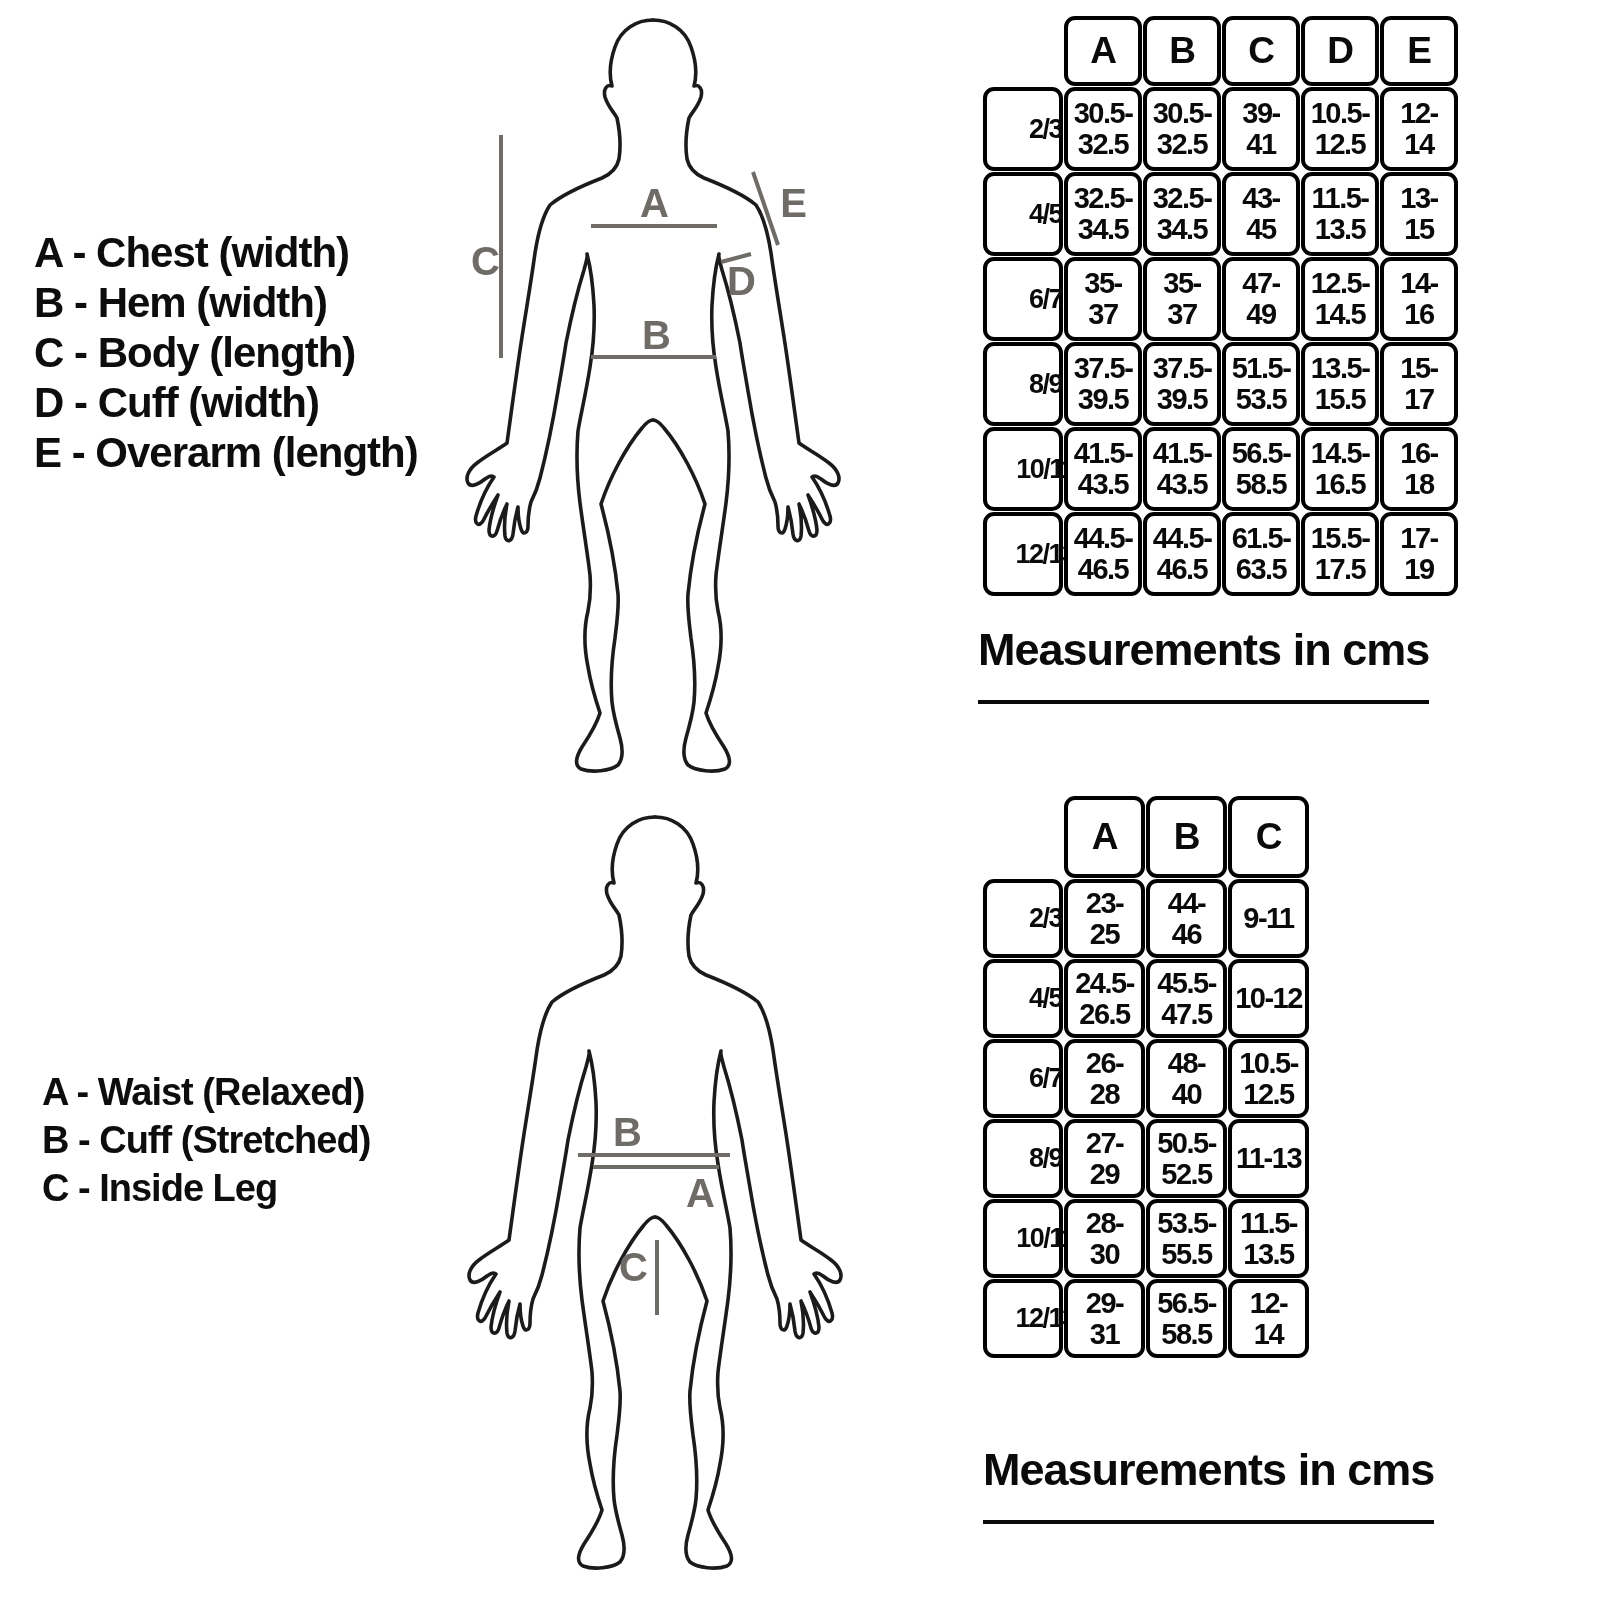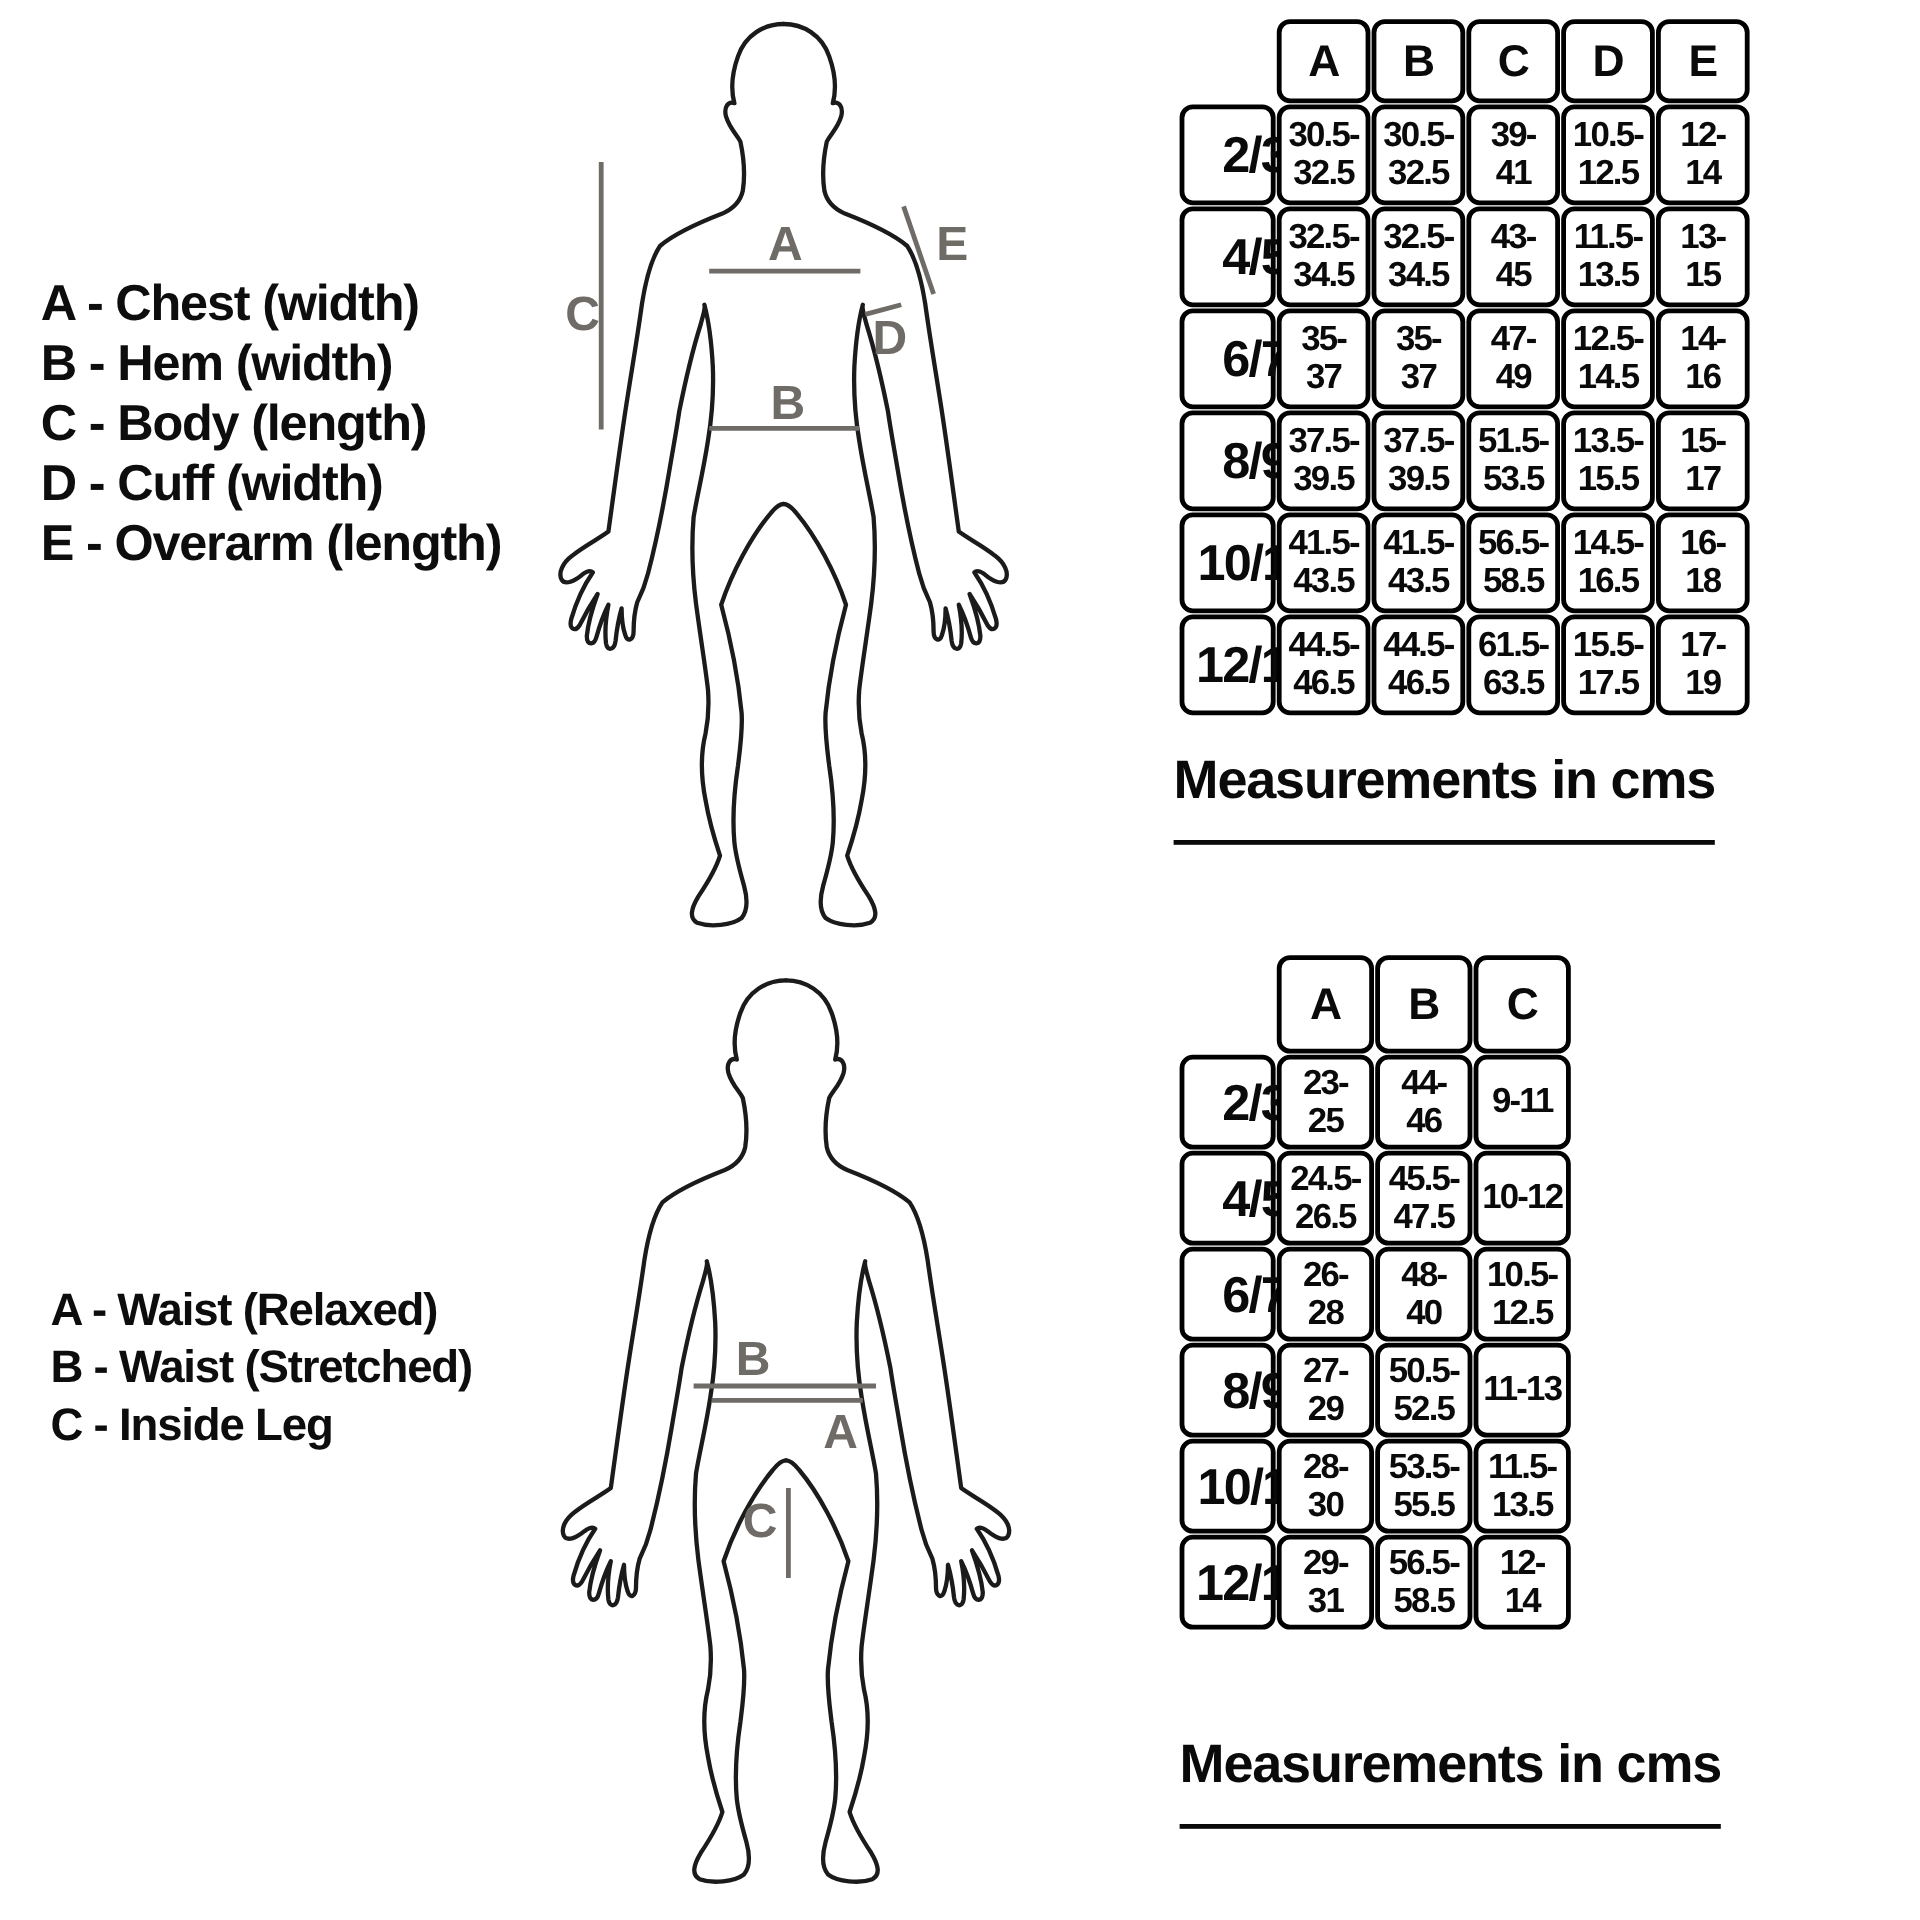--- a/index.html
+++ b/index.html
@@ -23,21 +23,21 @@
   .sizetable{position:absolute;display:grid;gap:1px;}
   .t1{left:983px;top:16px;grid-template-columns:80px repeat(5,78px);grid-template-rows:70px repeat(6,84px);}
   .t2{left:983px;top:796px;grid-template-columns:80px repeat(3,81px);grid-template-rows:82px repeat(6,79px);}
   .cell{
     background:#fff;border:4px solid #000;border-radius:11px;
     display:flex;align-items:center;justify-content:center;text-align:center;
     font-weight:bold;color:#0a0a0a;white-space:pre-line;
   }
   .cell.corner{visibility:hidden;}
   .cell.head{font-size:37px;letter-spacing:-1px;}
-  .cell.rowlabel{font-size:42px;letter-spacing:-1.5px;padding-left:45px;}
+  .cell.rowlabel{font-size:27px;letter-spacing:-1.5px;padding-left:45px;}
   .cell.val{font-size:29px;line-height:31px;letter-spacing:-1.5px;}
   
   .caption{
     position:absolute;font-weight:bold;font-size:45px;letter-spacing:-1px;color:#0a0a0a;
     border-bottom:4px solid #0a0a0a;padding-bottom:24px;white-space:nowrap;
   }
   .cap1{left:978px;top:624px;}
   .cap2{left:983px;top:1444px;}
 </style>
 </head>
@@ -48,21 +48,21 @@
   <div class="legend legend-top">
     <div>A - Chest (width)</div>
     <div>B - Hem (width)</div>
     <div>C - Body (length)</div>
     <div>D - Cuff (width)</div>
     <div>E - Overarm (length)</div>
   </div>
 
   <div class="legend legend-bottom">
     <div>A - Waist (Relaxed)</div>
-    <div>B - Waist (Stretched)</div>
+    <div>B - Cuff (Stretched)</div>
     <div>C - Inside Leg</div>
   </div>
 
   <svg class="figure fig-top" width="400" height="780" viewBox="0 0 400 780">
     <defs>
       <path id="bodyhalf" class="body-outline" d="M 200 14
         C 216 14 232 23 238 41
         C 243 55 244 69 241 80
         C 246 78 250 83 248 91
         C 245 101 239 106 236 112

